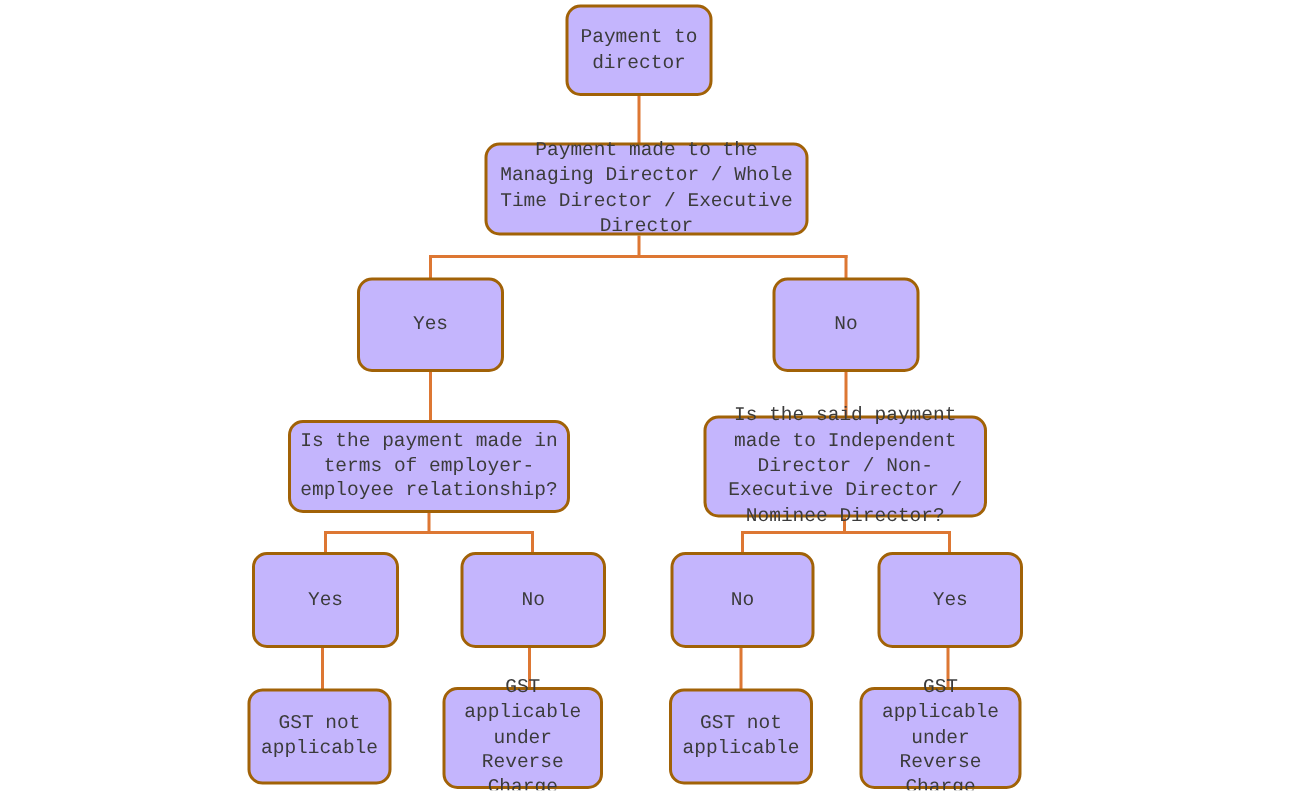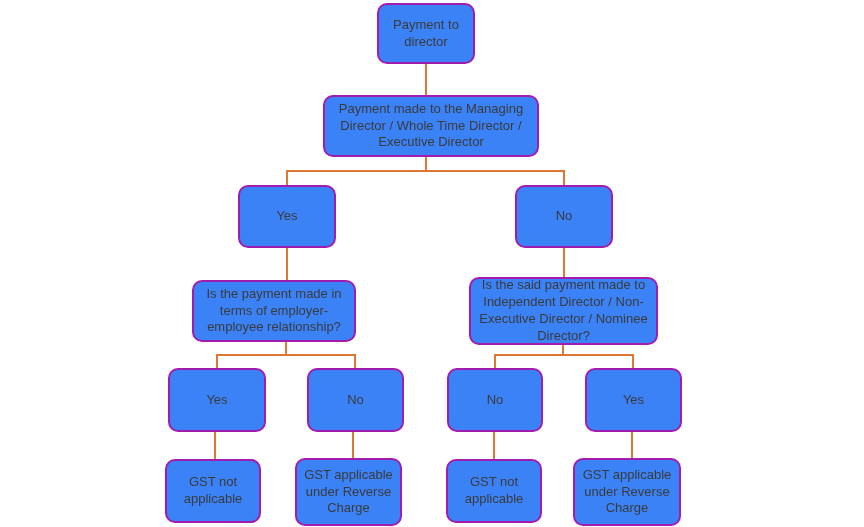--- a/index.html
+++ b/index.html
@@ -11,45 +11,46 @@
     position: relative;
     width: 864px;
     height: 527px;
     background: #ffffff;
     overflow: hidden;
     font-family: "Liberation Sans", "DejaVu Sans", sans-serif;
   }
   .node {
     position: absolute;
     box-sizing: border-box;
-    border: 2px solid #a21caf;
+    border: 2px solid #a16207;
     border-radius: 10px;
-    background: #3b82f6;
+    background: #c4b5fd;
     color: #3b3b3b;
     font-size: 13px;
     line-height: 1.3;
     text-align: center;
     display: flex;
     align-items: center;
     justify-content: center;
     padding: 3px 5px;
+    font-family: Liberation Mono, monospace;
   }
   .conn {
     position: absolute;
     background: #dd7733;
   }
   .conn.v { width: 2px; }
   .conn.h { height: 2px; }
 
   
   .n-root          { left: 377px; top: 3px;   width: 98px;  height: 61px; }
   .n-q-managing    { left: 323px; top: 95px;  width: 216px; height: 62px; }
   .n-yes-l2        { left: 238px; top: 185px; width: 98px;  height: 63px; }
   .n-no-r2         { left: 515px; top: 185px; width: 98px;  height: 63px; }
-  .n-q-employer    { left: 192px; top: 280px; width: 164px; height: 62px; }
+  .n-q-employer    { left: 192px; top: 280px; width: 188px; height: 62px; }
   .n-q-independent { left: 469px; top: 277px; width: 189px; height: 68px; }
   .n-yes-l3        { left: 168px; top: 368px; width: 98px;  height: 64px; }
   .n-no-l3         { left: 307px; top: 368px; width: 97px;  height: 64px; }
   .n-no-r3         { left: 447px; top: 368px; width: 96px;  height: 64px; }
   .n-yes-r3        { left: 585px; top: 368px; width: 97px;  height: 64px; }
   .n-gst-not-l     { left: 165px; top: 459px; width: 96px;  height: 64px; }
   .n-gst-rc-l      { left: 295px; top: 458px; width: 107px; height: 68px; }
   .n-gst-not-r     { left: 446px; top: 459px; width: 96px;  height: 64px; }
   .n-gst-rc-r      { left: 573px; top: 458px; width: 108px; height: 68px; }
 

